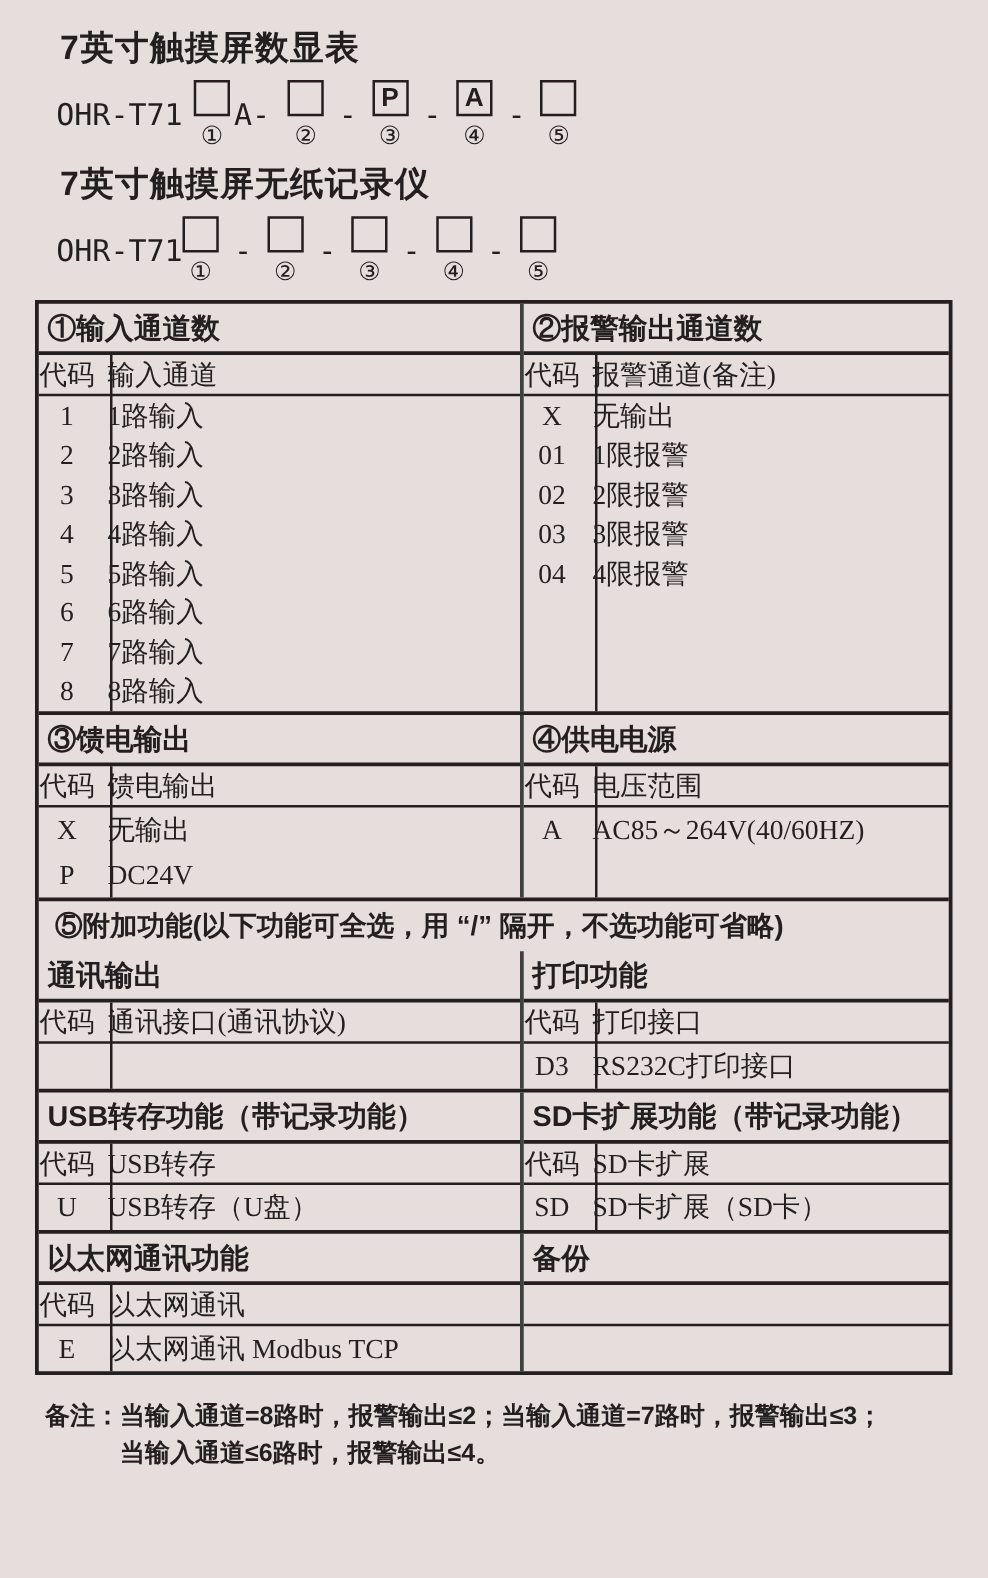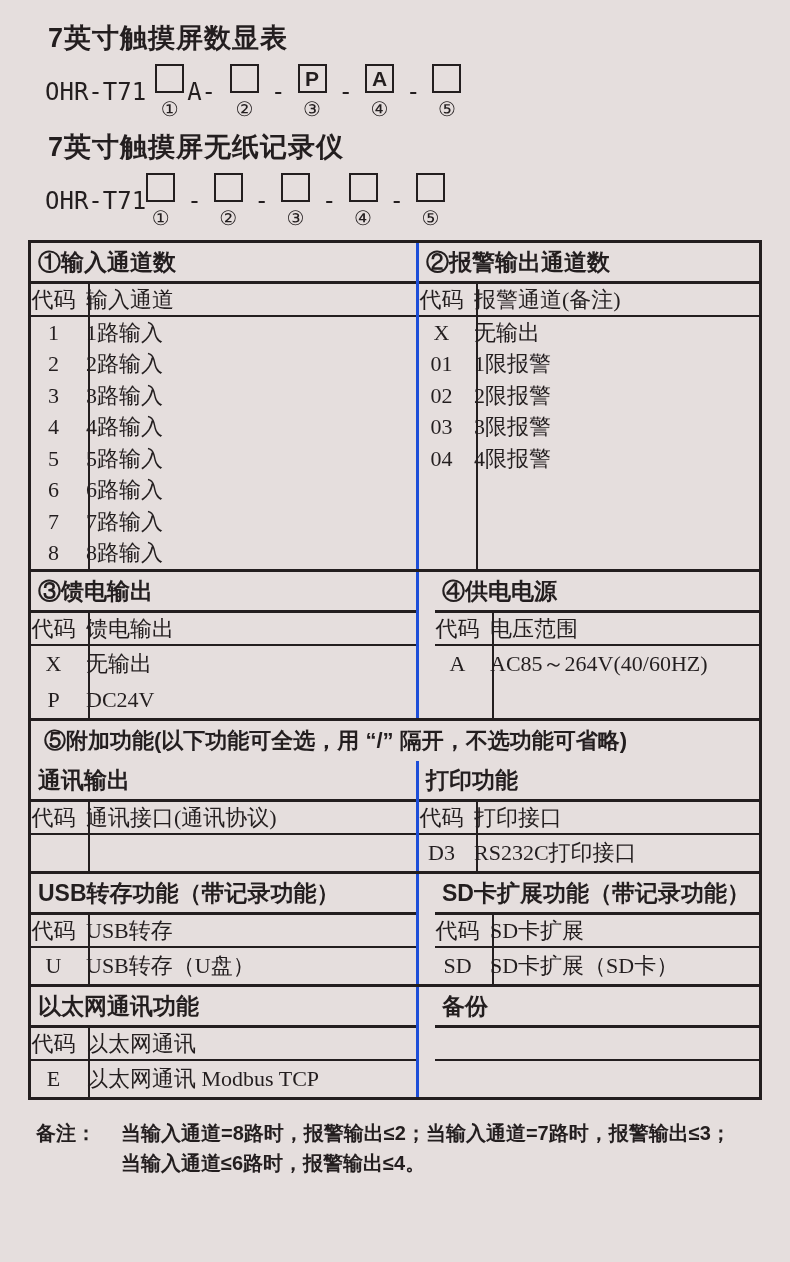--- a/index.html
+++ b/index.html
@@ -36,23 +36,23 @@
   .msep{line-height:29px;padding:0 12px;}
   .msep.tight{padding:0 14px 0 3px;}
   .gap8{width:9px;}
 
   
   .otable{
     box-sizing:border-box;width:734px;margin-top:10px;
     border:3px solid #231e1f;background:#e5dedd;
   }
   .band{display:grid;grid-template-columns:388px 1fr;}
-  .band + .band{border-top:3px solid #231e1f;gap:16px;}
+  .band + .band{border-top:3px solid #231e1f;}
   .panel{display:flex;flex-direction:column;}
-  .panel.left{border-right:3px solid #1d4ed8;}
+  .panel.left{border-right:3px solid #404040;}
   .sec-head{
     height:38px;display:flex;align-items:center;
     padding-left:7px;
     font-family:"Liberation Sans", sans-serif;font-weight:bold;font-size:23px;
     border-bottom:3px solid #231e1f;
     white-space:nowrap;
   }
   .sec-body{flex:1;position:relative;display:flex;flex-direction:column;}
   .vline{position:absolute;left:57px;top:0;bottom:0;width:2px;background:#231e1f;}
   .row{display:flex;align-items:center;height:31.5px;font-size:22px;flex:none;}
@@ -69,21 +69,21 @@
   .banner-text{
     height:40px;display:flex;align-items:center;padding-left:13px;
     font-family:"Liberation Sans", sans-serif;font-weight:bold;font-size:22px;
     white-space:nowrap;
   }
 
   
   .note{
     display:flex;margin:18px 0 0 8px;
     font-family:"Liberation Sans", sans-serif;font-weight:bold;
-    font-size:20px;line-height:30px;gap:25px;
+    font-size:20px;line-height:30px;
   }
   .note-label{flex:none;white-space:nowrap;}
   .note-lines{white-space:nowrap;}
 </style>
 </head>
 <body>
 
 <div class="page">
 
   <div class="h-title">7英寸触摸屏数显表</div>

